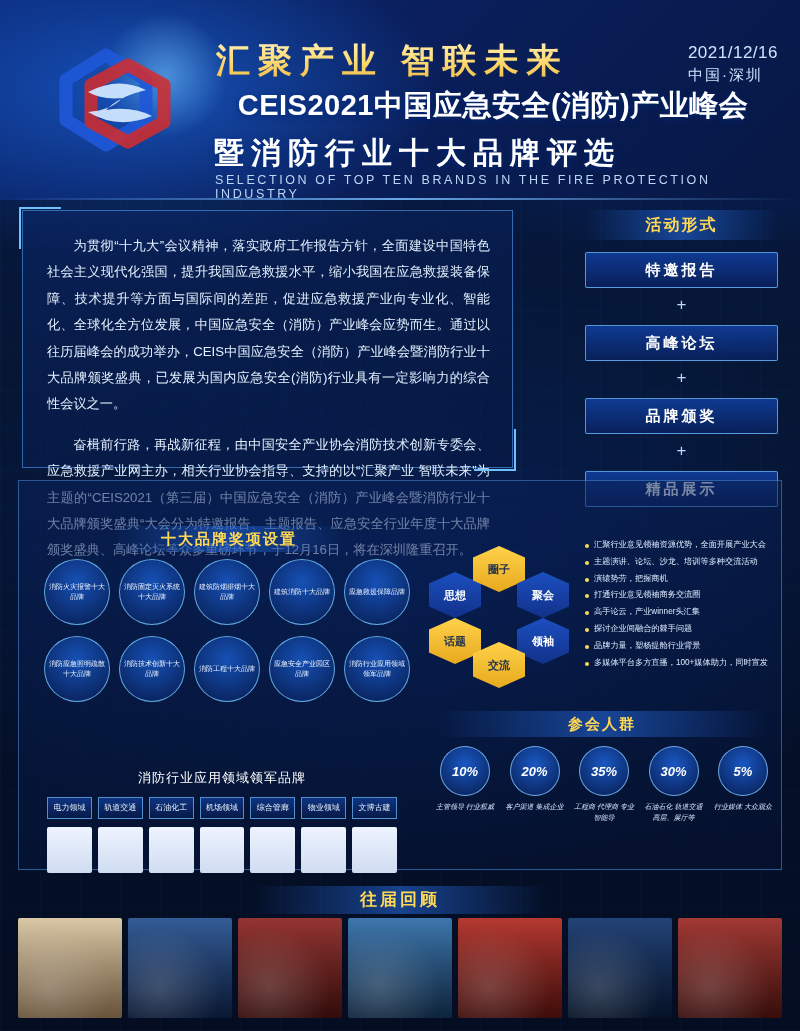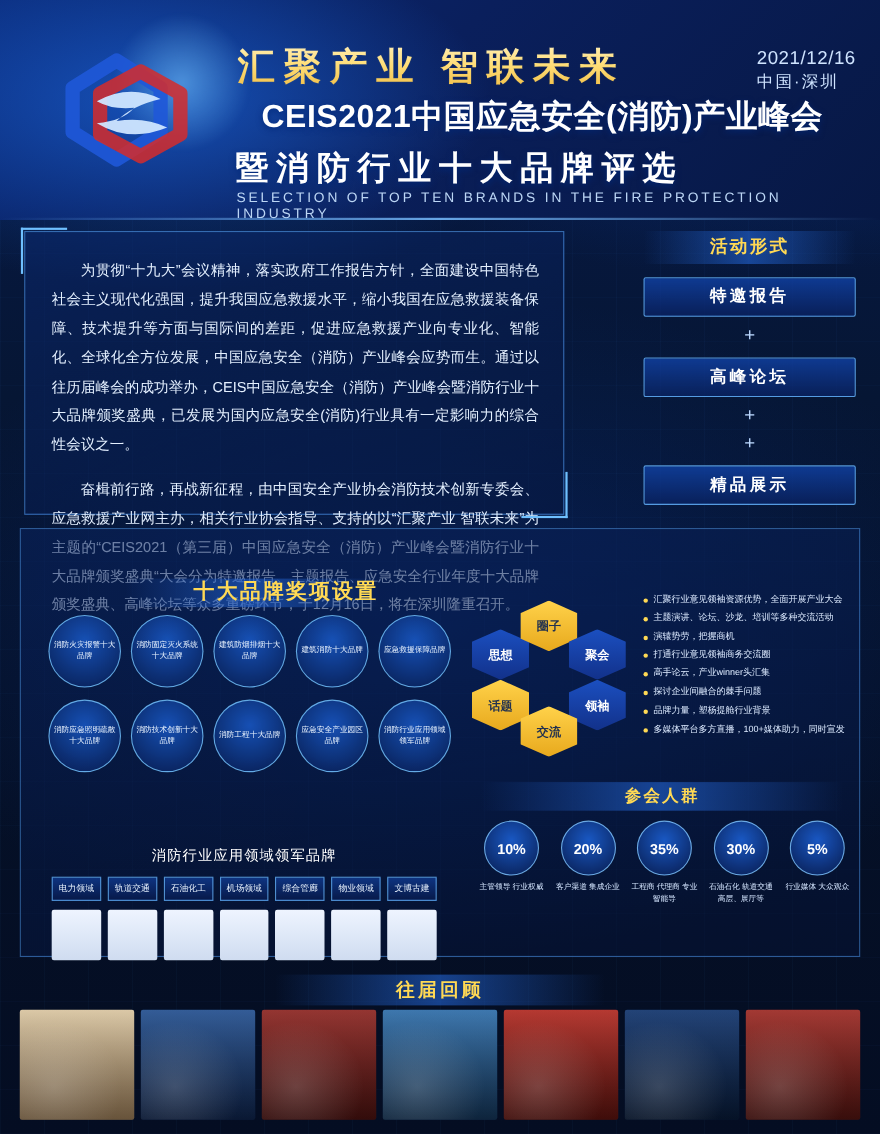--- a/index.html
+++ b/index.html
@@ -102,21 +102,21 @@
   .mid{
     position:absolute;left:18px;top:480px;width:764px;height:390px;
     border:1px solid rgba(90,170,255,.45);
     background:linear-gradient(170deg, rgba(9,34,92,.55), rgba(5,18,52,.5));
     box-sizing:border-box;
   }
   .sec-title{
     text-align:center;font-weight:bold;color:#ffd954;letter-spacing:2px;
     background:linear-gradient(90deg,rgba(20,60,150,0),rgba(35,100,210,.6),rgba(20,60,150,0));
   }
-  .awards-title{position:absolute;left:95px;top:45px;width:230px;height:26px;line-height:26px;font-size:19px;text-align:right;}
+  .awards-title{position:absolute;left:95px;top:45px;width:230px;height:26px;line-height:26px;font-size:15px;}
   .brand-title{position:absolute;left:418px;top:20px;width:330px;height:26px;line-height:26px;font-size:15px;}
   .audience-title{position:absolute;left:418px;top:230px;width:330px;height:26px;line-height:26px;font-size:15px;}
 
   
   .circles{position:absolute;left:25px;top:78px;width:370px;}
   .circ-row{display:flex;gap:9px;margin-bottom:11px;}
   .circ{
     width:66px;height:66px;border-radius:50%;
     border:1px solid rgba(120,200,255,.8);
     background:radial-gradient(circle at 50% 35%, rgba(25,90,200,.85), rgba(8,28,80,.9));
@@ -135,21 +135,21 @@
   }
   .hex.blue{background:linear-gradient(180deg,#1b4fc0,#12318a);color:#ffffff;}
   .hex.gold{background:linear-gradient(180deg,#ffd24a,#e8a91d);color:#23324f;}
 
   .bullets{position:absolute;left:566px;top:56px;width:200px;}
   .bullets li{list-style:none;font-size:8.2px;line-height:2.05;color:#dceaff;position:relative;padding-left:9px;}
   .bullets li:before{content:"";position:absolute;left:0;top:7px;width:4px;height:4px;border-radius:50%;background:#ffd954;}
   .bullets ul{margin:0;padding:0;}
 
   
-  .percents{position:absolute;left:415px;top:265px;width:340px;display:flex;justify-content:space-between;}
+  .percents{position:absolute;left:415px;top:265px;width:340px;display:flex;justify-content:space-between;font-style:italic;}
   .pct{width:62px;text-align:center;}
   .pct .bubble{
     width:48px;height:48px;margin:0 auto;border-radius:50%;
     border:1px solid rgba(130,200,255,.8);
     background:radial-gradient(circle at 50% 35%, rgba(28,95,210,.9), rgba(8,28,80,.9));
     display:flex;align-items:center;justify-content:center;font-size:13px;font-weight:bold;color:#ffffff;
   }
   .pct .cap{margin-top:6px;font-size:7px;line-height:1.55;color:#d5e6ff;}
 
   
@@ -220,20 +220,21 @@
     <p>为贯彻“十九大”会议精神，落实政府工作报告方针，全面建设中国特色社会主义现代化强国，提升我国应急救援水平，缩小我国在应急救援装备保障、技术提升等方面与国际间的差距，促进应急救援产业向专业化、智能化、全球化全方位发展，中国应急安全（消防）产业峰会应势而生。通过以往历届峰会的成功举办，CEIS中国应急安全（消防）产业峰会暨消防行业十大品牌颁奖盛典，已发展为国内应急安全(消防)行业具有一定影响力的综合性会议之一。</p>
     <p>奋楫前行路，再战新征程，由中国安全产业协会消防技术创新专委会、应急救援产业网主办，相关行业协会指导、支持的以“汇聚产业 智联未来”为主题的“CEIS2021（第三届）中国应急安全（消防）产业峰会暨消防行业十大品牌颁奖盛典“大会分为特邀报告、主题报告、应急安全行业年度十大品牌颁奖盛典、高峰论坛等众多重磅环节，于12月16日，将在深圳隆重召开。</p>
   </div>
 
   <div class="forms">
     <div class="forms-title sec-title">活动形式</div>
     <div class="form-item">特邀报告</div>
     <div class="plus">+</div>
     <div class="form-item">高峰论坛</div>
     <div class="plus">+</div>
+    <div class="form-item">品牌颁奖</div>
     <div class="plus">+</div>
     <div class="form-item">精品展示</div>
   </div>
 
   <div class="mid">
     <div class="awards-title sec-title">十大品牌奖项设置</div>
     <div class="audience-title sec-title">参会人群</div>
 
     <div class="circles">
       <div class="circ-row">

